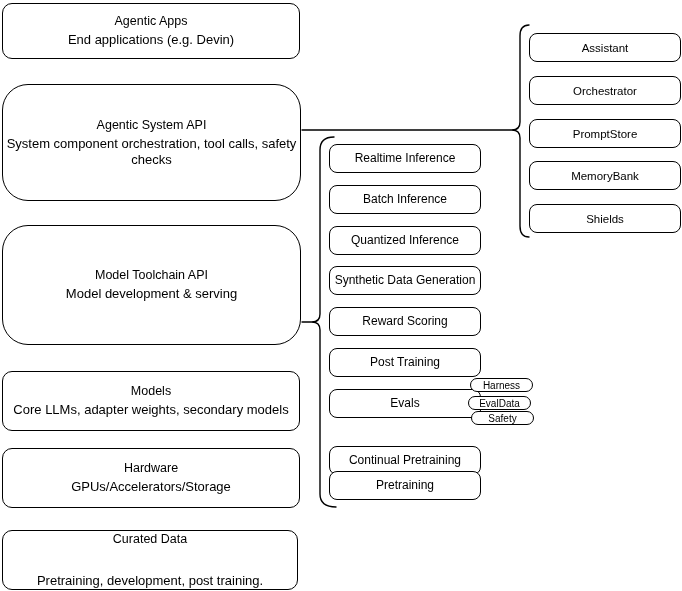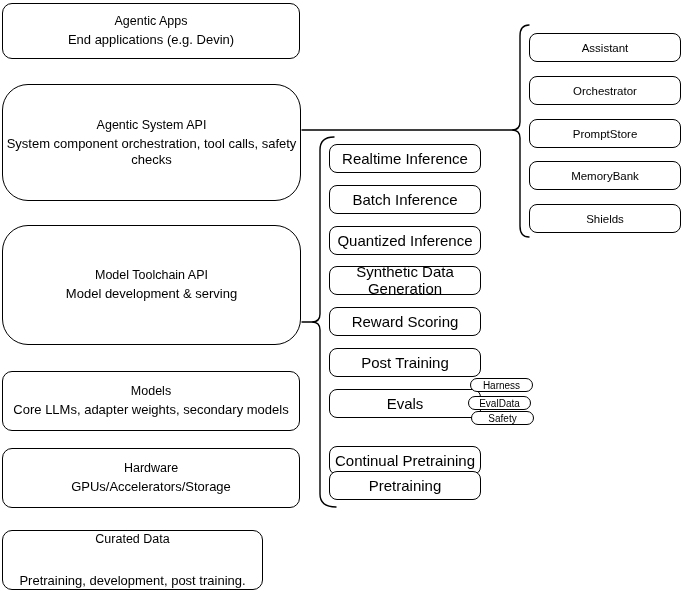--- a/index.html
+++ b/index.html
@@ -37,21 +37,21 @@
     margin-top: 4px;
   }
   .big-box { border-radius: 10px; }
   .big-box.round-lg { border-radius: 26px; }
 
   .mid-box {
     left: 329px;
     width: 152px;
     height: 28.5px;
     border-radius: 8px;
-    font-size: 15px;
+    font-size: 12px;
   }
   .right-box {
     left: 529px;
     width: 152px;
     height: 29px;
     border-radius: 8px;
     font-size: 11.5px;
     align-items: center;
   }
   .tag-oval {
@@ -114,21 +114,21 @@
   <div class="box big-box" style="left:2px; top:371px; width:298px; height:60px;">
     <div class="title">Models</div>
     <div class="subtitle">Core LLMs, adapter weights, secondary models</div>
   </div>
 
   <div class="box big-box" style="left:2px; top:448px; width:298px; height:60px;">
     <div class="title">Hardware</div>
     <div class="subtitle">GPUs/Accelerators/Storage</div>
   </div>
 
-  <div class="box big-box" style="left:2px; top:530px; width:261px; height:60px;gap:23px;">
+  <div class="box big-box" style="left:2px; top:530px; width:296px; height:60px;gap:23px;">
     <div class="title">Curated Data</div>
     <div class="subtitle">Pretraining, development, post training.</div>
   </div>
 
   <div class="box mid-box" style="top:144px;">
     <span>Realtime Inference</span>
   </div>
   <div class="box mid-box" style="top:185px;">
     <span>Batch Inference</span>
   </div>

